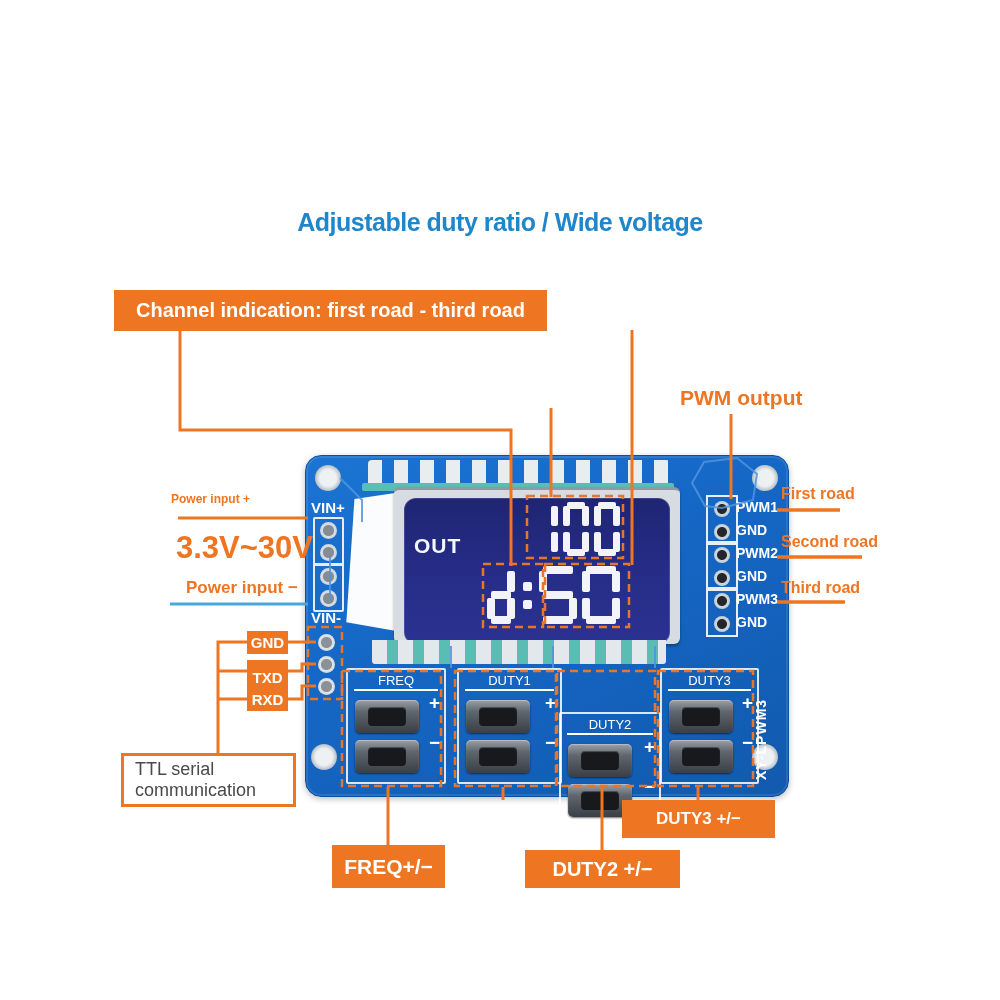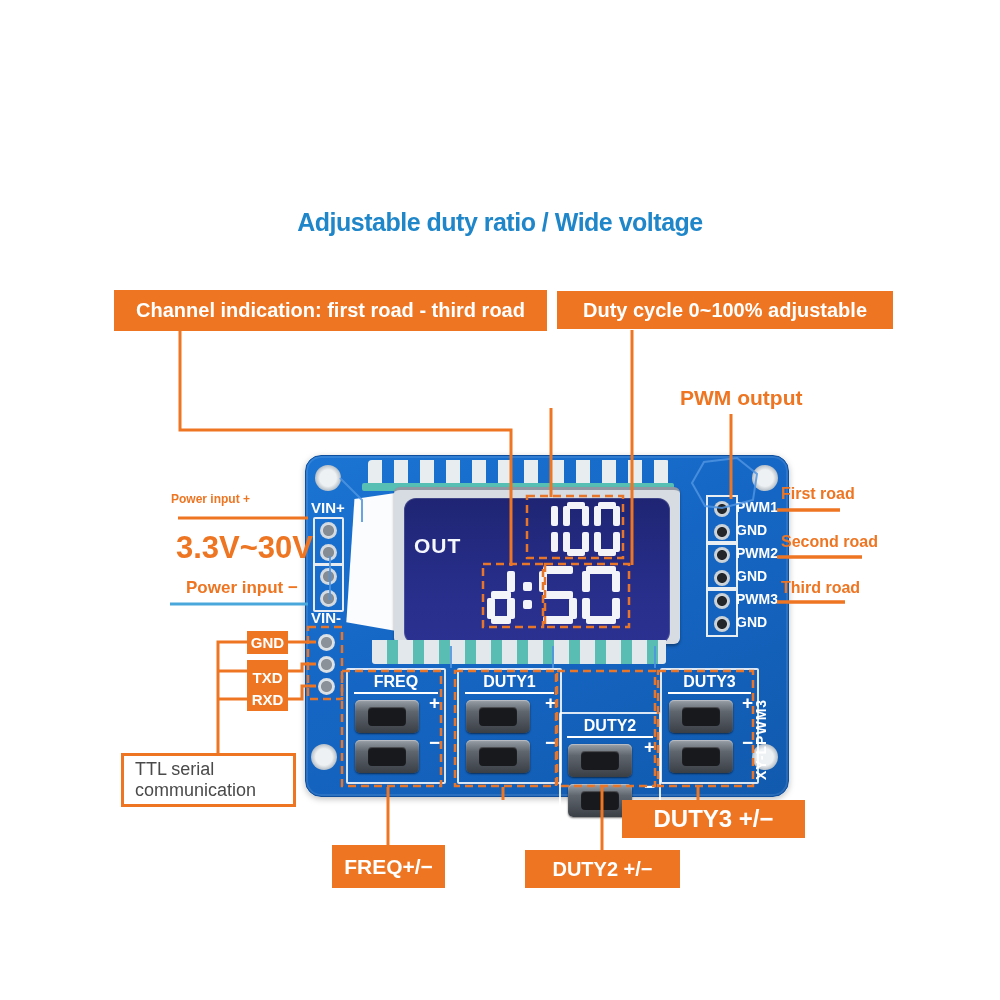--- a/index.html
+++ b/index.html
@@ -26,21 +26,21 @@
   .box-rxd{left:247px;top:688px;width:41px;height:23px;font-size:15px;}
   .ttl-box{position:absolute;left:121px;top:753px;width:158px;height:48px;background:#fff;
            border:3px solid #ee7522;color:#4a4a4a;font-size:18px;line-height:21px;
            display:flex;flex-direction:column;justify-content:center;padding-left:11px;}
   .lbl-road1{left:781px;top:485px;font-size:16px;}
   .lbl-road2{left:781px;top:533px;font-size:16px;}
   .lbl-road3{left:781px;top:579px;font-size:16px;}
   .box-freqpm{left:332px;top:845px;width:113px;height:43px;font-size:21px;}
   .box-duty1pm{left:425px;top:800px;width:155px;height:38px;font-size:20px;}
   .box-duty2pm{left:525px;top:850px;width:155px;height:38px;font-size:20px;}
-  .box-duty3pm{left:622px;top:800px;width:183px;height:38px;font-size:24px;}
+  .box-duty3pm{left:622px;top:800px;width:153px;height:38px;font-size:17px;}
   .obox,.olabel,.ttl-box{z-index:8;}
   
   .overlay{position:absolute;left:0;top:0;z-index:5;pointer-events:none;}
   
   .board{position:absolute;left:305px;top:455px;width:482px;height:340px;z-index:2;
          background:linear-gradient(155deg,#1b74d3 0%,#1566c4 45%,#115aae 100%);
          border-radius:16px;border:1px solid #0d4e9e;
          box-shadow:inset 0 0 0 2px rgba(255,255,255,.10),0 2px 6px rgba(0,0,0,.25);}
   .hole{position:absolute;width:26px;height:26px;border-radius:50%;
         background:radial-gradient(circle,#eef1f3 0 45%,#b6bfc7 70%,#9fabb4 100%);}
@@ -69,21 +69,21 @@
         display:flex;flex-direction:column;align-items:center;justify-content:space-around;}
   .pad{width:17px;height:17px;border-radius:50%;
         background:radial-gradient(circle,#858c93 0 42%,#d8dee3 50%,#c3cad1 100%);}
   .gtrpad{position:absolute;width:17px;height:17px;border-radius:50%;
         background:radial-gradient(circle,#8a9198 0 42%,#dfe4e8 50%,#c9d0d6 100%);}
   .pinbox{position:absolute;width:28px;height:46px;border:2px solid #e9eef2;
         display:flex;flex-direction:column;align-items:center;justify-content:space-around;}
   .pin{width:16px;height:16px;border-radius:50%;
         background:radial-gradient(circle,#23272c 0 40%,#cfd6dc 48%,#b9c2c9 100%);}
   .btn-group{position:absolute;top:212px;height:112px;border:2px solid rgba(255,255,255,.85);border-radius:2px;}
-  .bg-label{margin:3px 6px 0;text-align:center;font-size:16px;font-weight:700;color:#fff;
+  .bg-label{margin:3px 6px 0;text-align:center;font-size:13px;font-weight:400;color:#fff;
         border-bottom:2px solid #fff;padding-bottom:1px;}
   .tact{position:absolute;left:7px;width:64px;height:33px;border-radius:5px;
         background:linear-gradient(180deg,#9aa0a8 0%,#60666e 35%,#3a3f46 100%);
         box-shadow:0 1px 2px rgba(0,0,0,.55),inset 0 1px 1px rgba(255,255,255,.35);}
   .tact::after{content:'';position:absolute;left:13px;right:13px;top:7px;bottom:7px;
         background:#17191d;border-radius:4px;box-shadow:inset 0 1px 1px rgba(255,255,255,.25);}
   .pm{position:absolute;right:4px;color:#fff;font-weight:700;font-size:19px;}
   .model{position:absolute;left:447px;top:228px;height:96px;color:#fff;font-weight:700;font-size:14px;
         writing-mode:vertical-rl;transform:rotate(180deg);letter-spacing:1px;}
 </style>
@@ -134,21 +134,20 @@
       <rect x="342" y="671" width="99" height="115"></rect>
       <rect x="455" y="671" width="101" height="115"></rect>
       <rect x="557" y="671" width="98" height="115"></rect>
       <rect x="658" y="671" width="95" height="115"></rect>
     </g>
   </svg>
 
   <div class="subtitle">Adjustable duty ratio / Wide voltage</div>
 
   <div class="obox box-channel">Channel indication: first road - third road</div>
-  <div class="obox box-duty">Duty cycle 0~100% adjustable</div>
   <div class="olabel lbl-pwm">PWM output</div>
 
   <div class="olabel lbl-powerplus">Power input +</div>
   <div class="olabel lbl-voltage">3.3V~30V</div>
   <div class="olabel lbl-powerminus">Power input −</div>
 
   <div class="obox box-gnd">GND</div>
   <div class="obox box-txd">TXD</div>
   <div class="obox box-rxd">RXD</div>
 

